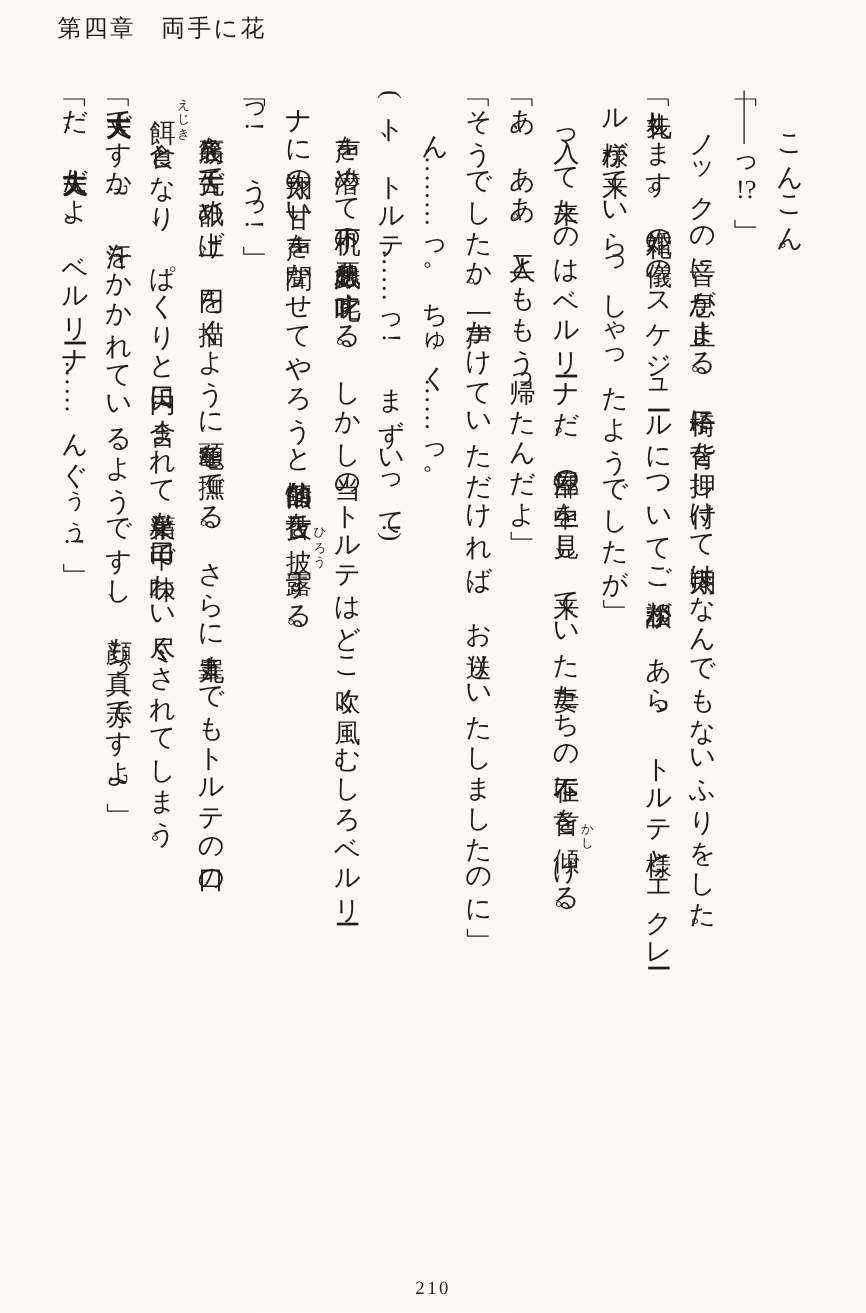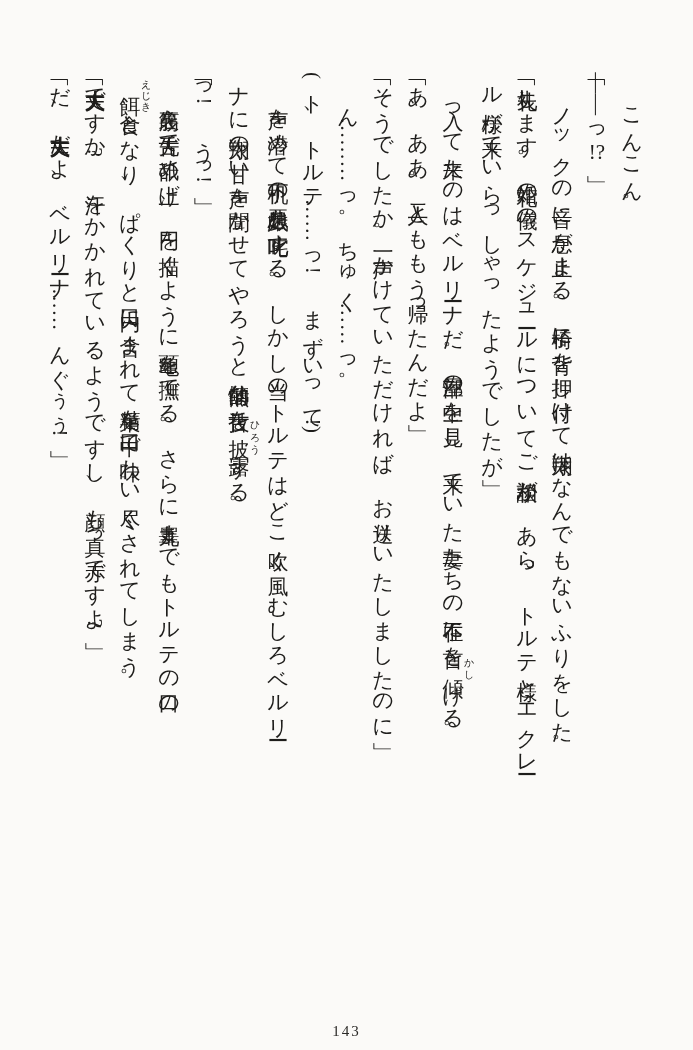--- a/index.html
+++ b/index.html
@@ -49,20 +49,23 @@
     font-size: 15px;
     letter-spacing: 2px;
     color: #2a2927;
   }
 </style>
 </head>
 <body>
 
 <div class="page">
 
+  <div class="running-head">
+    <span>第四章</span><span class="gap"></span><span>両手に花</span>
+  </div>
 
   <div class="text-body" id="text-body">
       <p class="text-line indent">こんこん。</p>
       <p class="text-line">「――っ<span class="tcy">!?</span>」</p>
       <p class="text-line indent">ノックの音に息が止まる。椅子に背を押し付けて翔太はなんでもないふりをした。</p>
       <p class="text-line">「失礼します。婚礼の儀のスケジュールについてご相談が。あら?　トルテ様とエクレー</p>
       <p class="text-line">ル様が来ていらっしゃったようでしたが」</p>
       <p class="text-line indent">入って来たのはベルリーナだ。部屋の中を一見し、来ていた妻たちの不在に首を<ruby>傾<rt>かし</rt></ruby>げる。</p>
       <p class="text-line">「あ、ああ。二人とももう帰ったんだよ」</p>
       <p class="text-line">「そうでしたか。一声かけていただければ、お送りいたしましたのに」</p>
@@ -70,15 +73,15 @@
       <p class="text-line">(ト、トルテ……っ!　まずいって!)</p>
       <p class="text-line indent">声を潜めて机下の悪戯娘を叱咤する。しかし当のトルテはどこ吹く風、むしろベルリー</p>
       <p class="text-line">ナに翔太の甘い声を聞かせてやろうと情熱的な舌技を<ruby>披露<rt>ひろう</rt></ruby>する。</p>
       <p class="text-line">「っ!　うっ!」</p>
       <p class="text-line indent">裏筋を舌先で舐め上げ、円を描くように亀頭を撫でる。さらに睾丸までもトルテの口の</p>
       <p class="text-line"><ruby>餌食<rt>えじき</rt></ruby>となり、ぱくりと口内に含まれて精巣を口中で味わい尽くされてしまう。</p>
       <p class="text-line">「大丈夫ですか?　汗をかかれているようですし、顔も真っ赤ですよ?」</p>
       <p class="text-line">「だ、大丈夫だよ、ベルリーナ……んぐぅぅ!」</p>
     </div>
 
-  <div class="page-number">143</div>
+  <div class="page-number">210</div>
 
 </div>
 
 </body></html>

